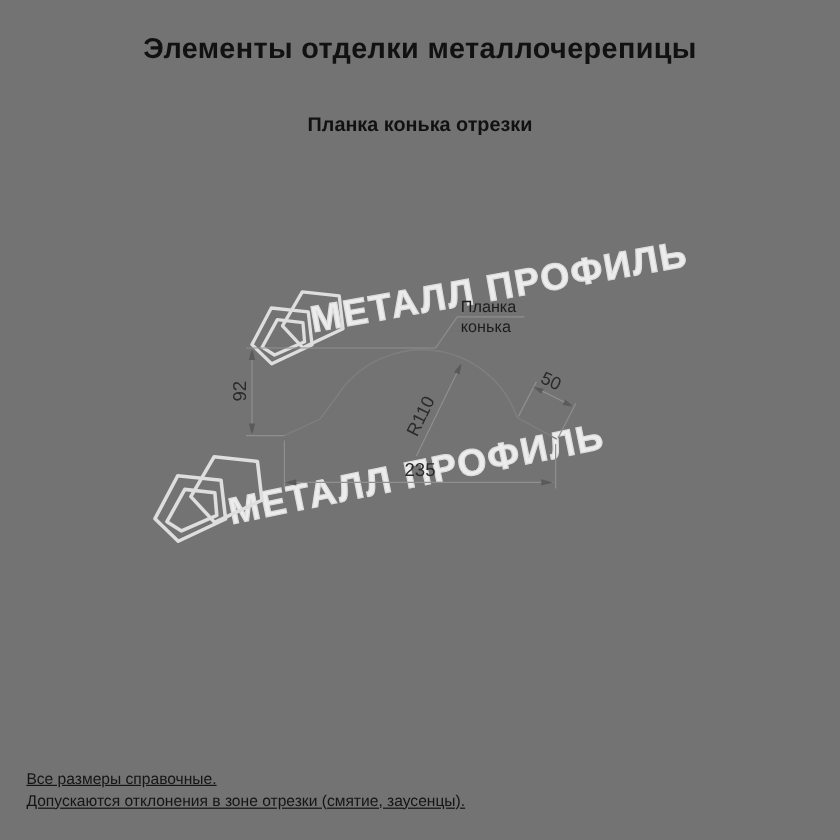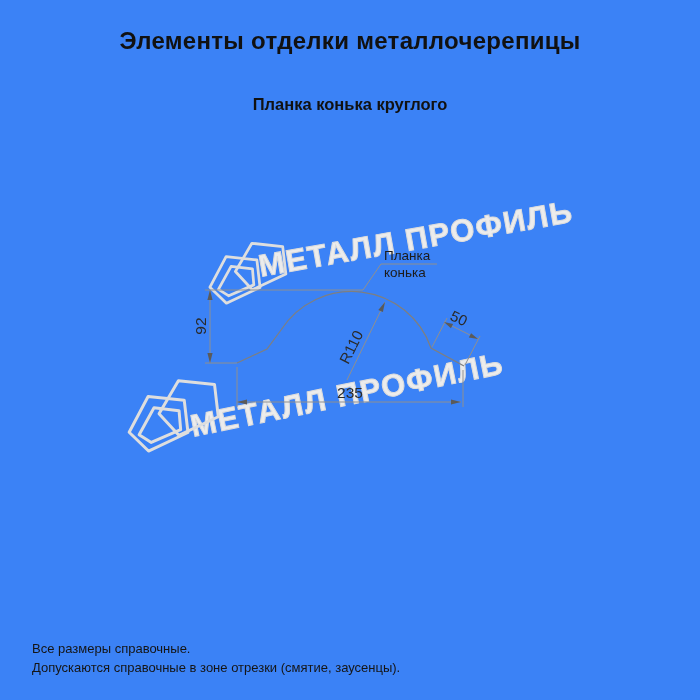--- a/index.html
+++ b/index.html
@@ -1,17 +1,17 @@
 <!DOCTYPE html>
 <html><head>
 <meta charset="utf-8">
 <style>
   html,body{margin:0;padding:0;background:#fff;}
   .screen{
-    position:relative;width:700px;height:700px;background:#3b82f6;overflow:hidden;
+    position:relative;width:700px;height:700px;background:#737373;overflow:hidden;
     font-family:"Liberation Sans",sans-serif;color:#1a1a1a;
   }
   
   .title{
     position:absolute;left:0;top:27px;width:700px;text-align:center;
     font-size:24px;font-weight:bold;letter-spacing:0.3px;color:#111;z-index:3;
   }
   .subtitle{
     position:absolute;left:0;top:94px;width:700px;text-align:center;
     font-size:16.5px;font-weight:bold;line-height:20.5px;color:#111;z-index:3;
@@ -29,32 +29,32 @@
   
   .lbl{position:absolute;z-index:2;color:#222;white-space:nowrap;}
   .face-label{left:384px;top:248px;font-size:13.5px;line-height:16.5px;color:#1c1c1c;}
   .dim{font-size:15.5px;color:#2a2a2a;}
   .dim-92{left:201px;top:326px;transform:translate(-50%,-50%) rotate(-90deg);}
   .dim-315{left:350px;top:393px;transform:translate(-50%,-50%);}
   .dim-50{left:459px;top:318px;font-size:15px;transform:translate(-50%,-50%) rotate(25deg);}
   .dim-r110{left:351px;top:347px;font-size:15px;transform:translate(-50%,-50%) rotate(-64deg);}
   
   .notes{
-    position:absolute;left:32px;top:640px;font-size:13px;line-height:18.5px;
-    color:#151515;z-index:3;
+    position:absolute;left:22px;top:640px;font-size:13px;line-height:18.5px;
+    color:#151515;z-index:3;text-decoration:underline;
   }
 </style>
 </head>
 <body>
 
 <div class="screen">
 
   <div class="title">Элементы отделки металлочерепицы</div>
   <div class="subtitle">
-    <div>Планка конька круглого</div>
+    <div>Планка конька отрезки</div>
   </div>
 
   <span class="wm wm1">МЕТАЛЛ ПРОФИЛЬ</span>
   <span class="wm wm2">МЕТАЛЛ ПРОФИЛЬ</span>
 
   <svg class="drawing" width="700" height="700" viewBox="0 0 700 700">
 
     <g transform="translate(203,258) rotate(-9) scale(1.15)" fill="none" stroke="#dedede" stroke-width="2.4" stroke-linejoin="round">
       <path d="M2,26 L20,2 L46,9 L45,33 L14,42 Z"></path>
       <path d="M26,16 L44,-6 L70,1 L69,25 L38,34 Z"></path>
@@ -102,16 +102,16 @@
     <div>Планка</div>
     <div>конька</div>
   </div>
   <span class="lbl dim dim-92">92</span>
   <span class="lbl dim dim-315">235</span>
   <span class="lbl dim dim-50">50</span>
   <span class="lbl dim dim-r110">R110</span>
 
   <div class="notes">
     <div>Все размеры справочные.</div>
-    <div>Допускаются справочные в зоне отрезки (смятие, заусенцы).</div>
+    <div>Допускаются отклонения в зоне отрезки (смятие, заусенцы).</div>
   </div>
 
 </div>
 
 </body></html>

